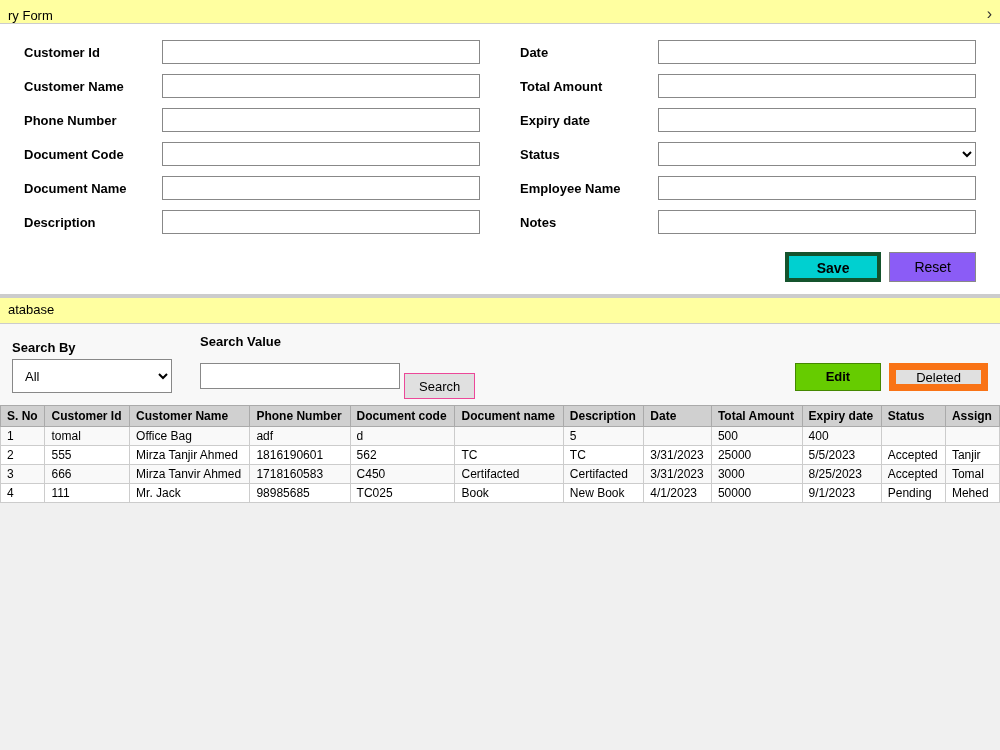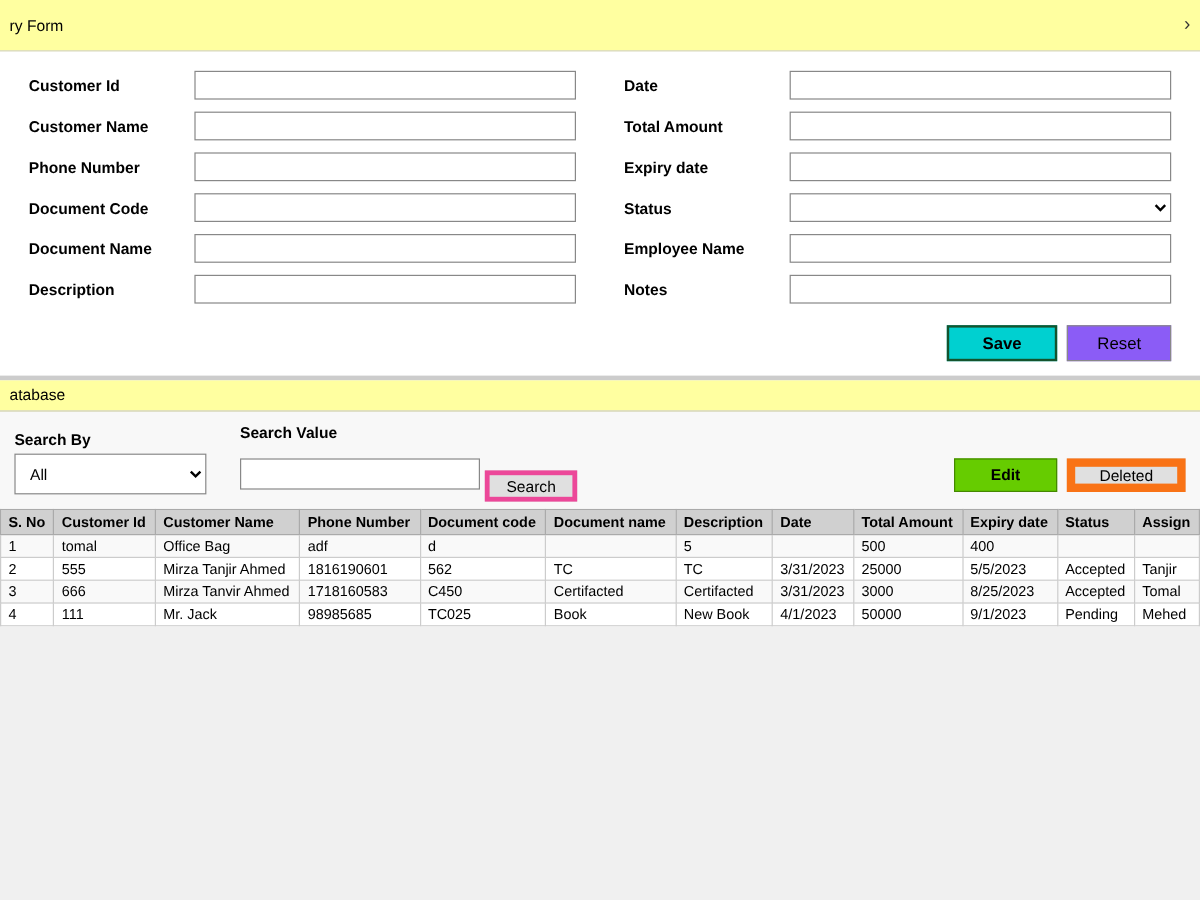--- a/index.html
+++ b/index.html
@@ -9,25 +9,25 @@
       background: #f0f0f0;
       width: 1000px;
       height: 750px;
       overflow: hidden;
     }
 
     
     .title-bar {
       background: #ffffa0;
       border-bottom: 1px solid #ccc;
-      padding: 12px 8px;
+      padding: 0 8px;
       display: flex;
       justify-content: space-between;
-      align-items: center;
-      height: 43px;
+      align-items: flex-end;
+      height: 24px;
     }
     .title-bar span { font-size: 13px; }
     .title-bar .arrow { font-size: 16px; color: #333; }
 
     
     .form-section {
       background: #ffffff;
       padding: 16px 24px 12px 24px;
       border-bottom: 2px solid #ccc;
     }
@@ -74,21 +74,21 @@
       display: flex;
       justify-content: flex-end;
       gap: 8px;
       margin-top: 14px;
       padding-right: 0;
     }
 
     .btn-save {
       background: #00d0d0;
       color: #000;
-      border: 2px solid #14532d;
+      border: 4px solid #14532d;
       padding: 4px 28px;
       font-size: 14px;
       font-weight: bold;
       cursor: pointer;
       height: 30px;
     }
 
     .btn-reset {
       background: #8b5cf6;
       color: #000;
@@ -144,21 +144,21 @@
       border: 1px solid #888;
       height: 26px;
       font-size: 13px;
       padding: 2px 6px;
       background: #fff;
       width: 200px;
     }
 
     .btn-search {
       background: #e0e0e0;
-      border: 4px solid #ec4899;
+      border: 1px solid #ec4899;
       height: 26px;
       padding: 0 14px;
       font-size: 13px;
       cursor: pointer;
       margin-top: 20px;
     }
 
     .edit-btns {
       margin-left: auto;
       display: flex;

